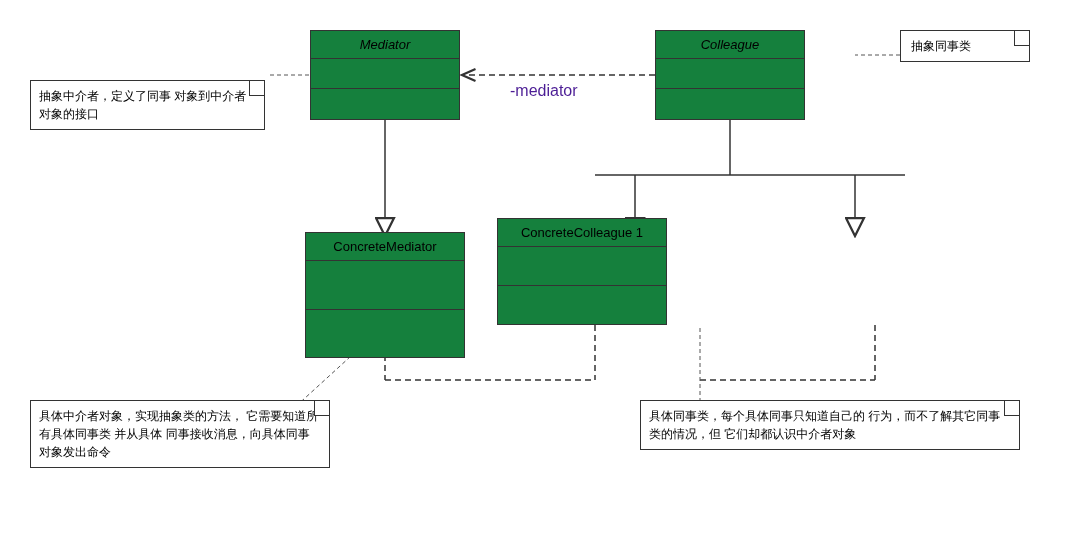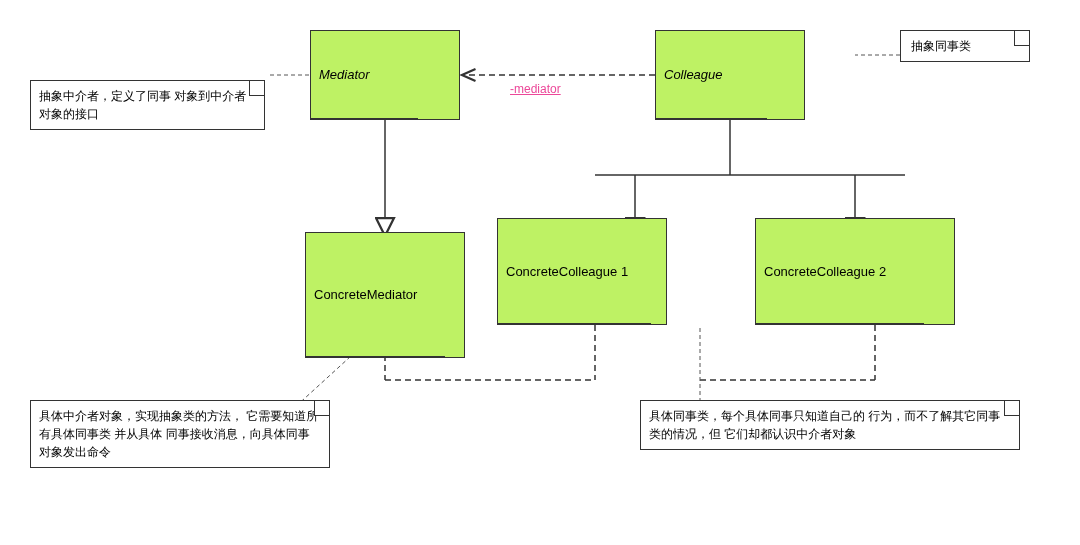--- a/index.html
+++ b/index.html
@@ -19,23 +19,23 @@
     }
     svg.diagram-svg {
       position: absolute;
       top: 0; left: 0;
       width: 1080px;
       height: 545px;
     }
     .uml-class {
       position: absolute;
       border: 1.5px solid #333;
-      background: #bef264;
+      background: #15803d;
       display: flex;
-      flex-direction: row;
+      flex-direction: column;
     }
     .uml-class-name {
       border-bottom: 1.5px solid #333;
       padding: 4px 8px;
       text-align: center;
       font-style: italic;
       min-height: 28px;
       display: flex;
       align-items: center;
       justify-content: center;
@@ -64,23 +64,22 @@
       content: '';
       position: absolute;
       top: 0; right: 0;
       width: 14px; height: 14px;
       border-left: 1.5px solid #333;
       border-bottom: 1.5px solid #333;
       background: #fff;
     }
     .label-text {
       position: absolute;
-      font-size: 12px;
-      color: #ec4899;
-      text-decoration: underline;
+      font-size: 16px;
+      color: #4c1d95;
     }
   </style>
 </head>
 <body>
 
 <div class="diagram-container">
 
   <svg class="diagram-svg">
     <defs>
       <marker id="arrow-open" markerWidth="12" markerHeight="12" refX="10" refY="5" orient="auto">
@@ -135,25 +134,20 @@
     <div class="uml-class-body"></div>
     <div class="uml-class-body2"></div>
   </div>
 
   <div class="uml-class" style="left:497px; top:218px; width:170px; height:107px;justify-content:space-between;">
     <div class="uml-class-name normal">ConcreteColleague 1</div>
     <div class="uml-class-body"></div>
     <div class="uml-class-body2"></div>
   </div>
 
-  <div class="uml-class" style="left:755px; top:218px; width:200px; height:107px;">
-    <div class="uml-class-name normal">ConcreteColleague 2</div>
-    <div class="uml-class-body"></div>
-    <div class="uml-class-body2"></div>
-  </div>
 
   <div class="note-box" style="left:30px; top:40px; width:235px;margin-top:40px;">
     <span>抽象中介者，定义了同事
 对象到中介者对象的接口</span>
   </div>
 
   <div class="note-box" style="left:900px; top:30px; width:130px; padding: 6px 24px 6px 10px;">
     <span>抽象同事类</span>
   </div>
 

